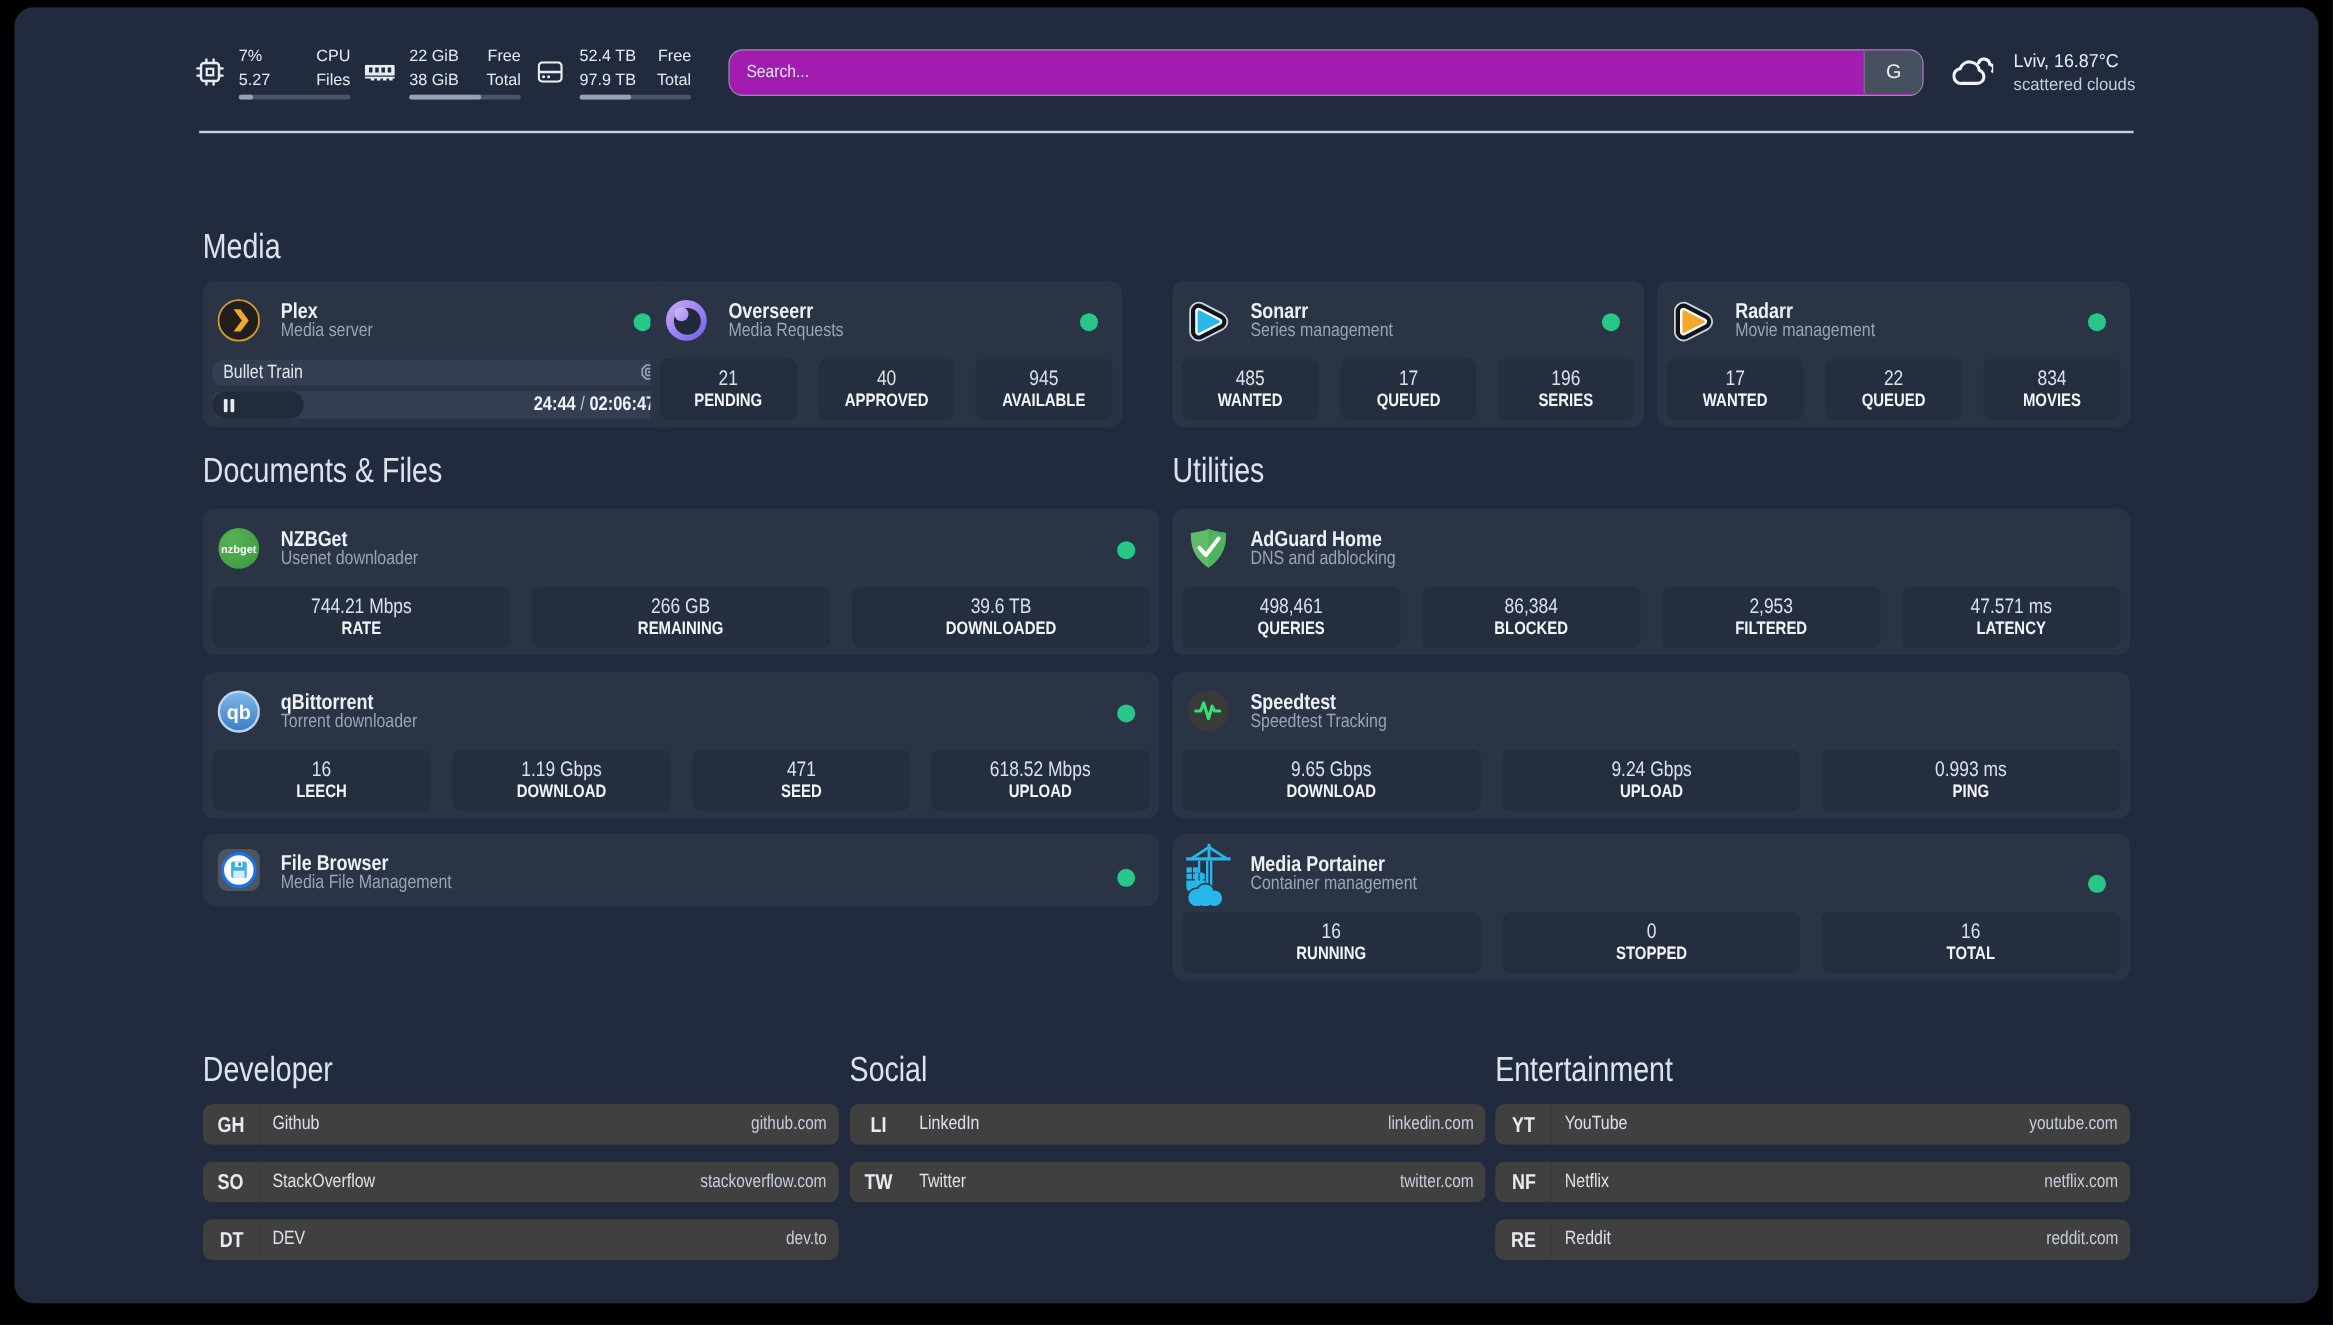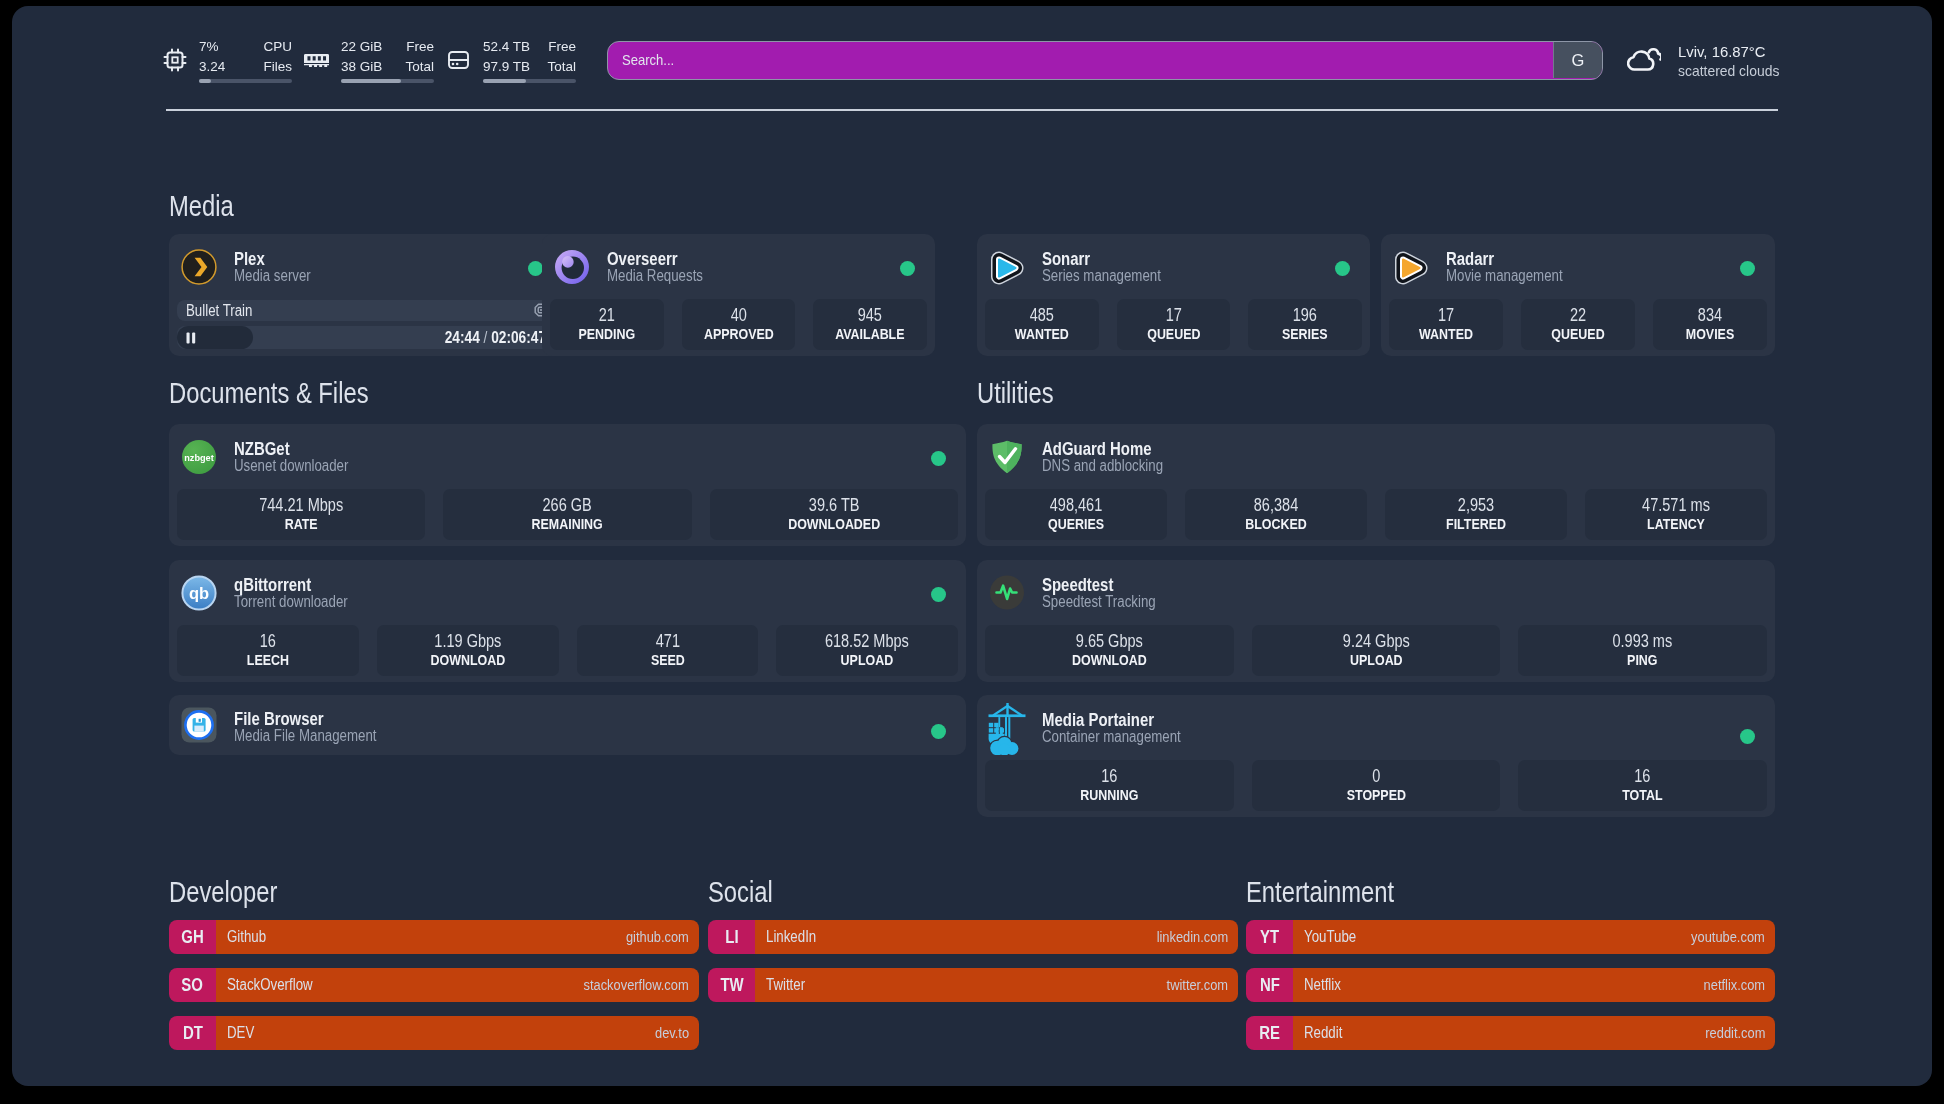--- a/index.html
+++ b/index.html
@@ -17,44 +17,44 @@
 .sv{position:absolute;top:7px;left:0;right:0;text-align:center;font-size:17.5px;line-height:18px;color:#dce1e9;transform:scaleX(.83);transform-origin:center top}
 .sl{position:absolute;top:27px;left:0;right:0;text-align:center;font-size:15px;line-height:15px;font-weight:700;color:#f2f4f8;transform:scaleX(.83);transform-origin:center top}
 .h{position:absolute;font-size:29px;font-weight:500;color:#dde2eb;line-height:29px;transform:scaleX(.82);transform-origin:left top;white-space:nowrap}
 .sg{position:absolute;top:37px;width:93px;height:47px;color:#e6eaf1}
 .sr{position:relative;height:19.5px;font-size:13.5px;line-height:19.5px}
 .srl{position:absolute;left:0;top:0}
 .srr{position:absolute;right:0;top:0}
 .bar{position:absolute;top:41.5px;left:0;width:93px;height:4px;border-radius:2px;background:#4a5468}
 .fill{height:4px;border-radius:2px;background:#99a2b2}
 .bm{position:absolute;height:34px;border-radius:8px;display:flex;overflow:hidden}
-.bma{width:47px;background:#be185d;display:flex;align-items:center;justify-content:center;font-size:18px;font-weight:600;color:#e8ecf2}
+.bma{width:47px;background:#404040;display:flex;align-items:center;justify-content:center;font-size:18px;font-weight:600;color:#e8ecf2}
 .bma span{display:inline-block;transform:scaleX(.83)}
-.bmb{flex:1;background:#c2410c;display:flex;align-items:center;justify-content:space-between;padding:0 10px 0 11px}
+.bmb{flex:1;background:#404040;display:flex;align-items:center;justify-content:space-between;padding:0 10px 0 11px}
 .bmn{font-size:16px;color:#dbe0e9;display:inline-block;transform:scaleX(.83);transform-origin:left center}
 .bmu{font-size:15.5px;color:#c7cedb;display:inline-block;transform:scaleX(.83);transform-origin:right center}
 .prow{position:absolute;left:8px;right:8px;background:#343e50;border-radius:8px}
 </style>
 </head>
 <body>
 <div class="panel"></div>
 <div class="content">
 
 <svg class="abs" style="left:163px;top:48px" width="24" height="24" viewBox="0 0 24 24" fill="none" stroke="#e8ecf2" stroke-width="2" stroke-linecap="round">
   <rect x="4.5" y="4.5" width="15" height="15" rx="2.5"></rect>
   <rect x="9.3" y="9.3" width="5.4" height="5.4" stroke-width="1.8"></rect>
   <path d="M9 1.5v3M15 1.5v3M9 19.5v3M15 19.5v3M1.5 9h3M1.5 15h3M19.5 9h3M19.5 15h3"></path>
 </svg>
 <div class="sg" style="left:199px">
   <div class="sr">
         <span class="srl">7%</span>
         <span class="srr">CPU</span>
       </div>
   <div class="sr">
-        <span class="srl">3.24</span>
+        <span class="srl">5.27</span>
         <span class="srr">Files</span>
       </div>
   <div class="bar">
         <div class="fill" style="width:12px"></div>
       </div>
 </div>
 <svg class="abs" style="left:304px;top:53.5px" width="25" height="14" viewBox="0 0 26 17" preserveAspectRatio="none" fill="#e8ecf2">
   <path d="M1.5 0 h23 a1.5 1.5 0 0 1 1.5 1.5 V10.8 H0 V1.5 A1.5 1.5 0 0 1 1.5 0 Z M3.6 2.8 h3.1 v5 h-3.1 Z M9.0 2.8 h3.1 v5 h-3.1 Z M14.4 2.8 h3.1 v5 h-3.1 Z M19.8 2.8 h3.1 v5 h-3.1 Z" fill-rule="evenodd"></path>
   <path d="M0 12.2 h26 v1.6 h-1.9 v2 h-3 v-2 h-2.3 v2 h-3 v-2 h-2.3 v2 h-3 v-2 h-2.3 v2 h-3 v-2 H0 Z"></path>
 </svg>

